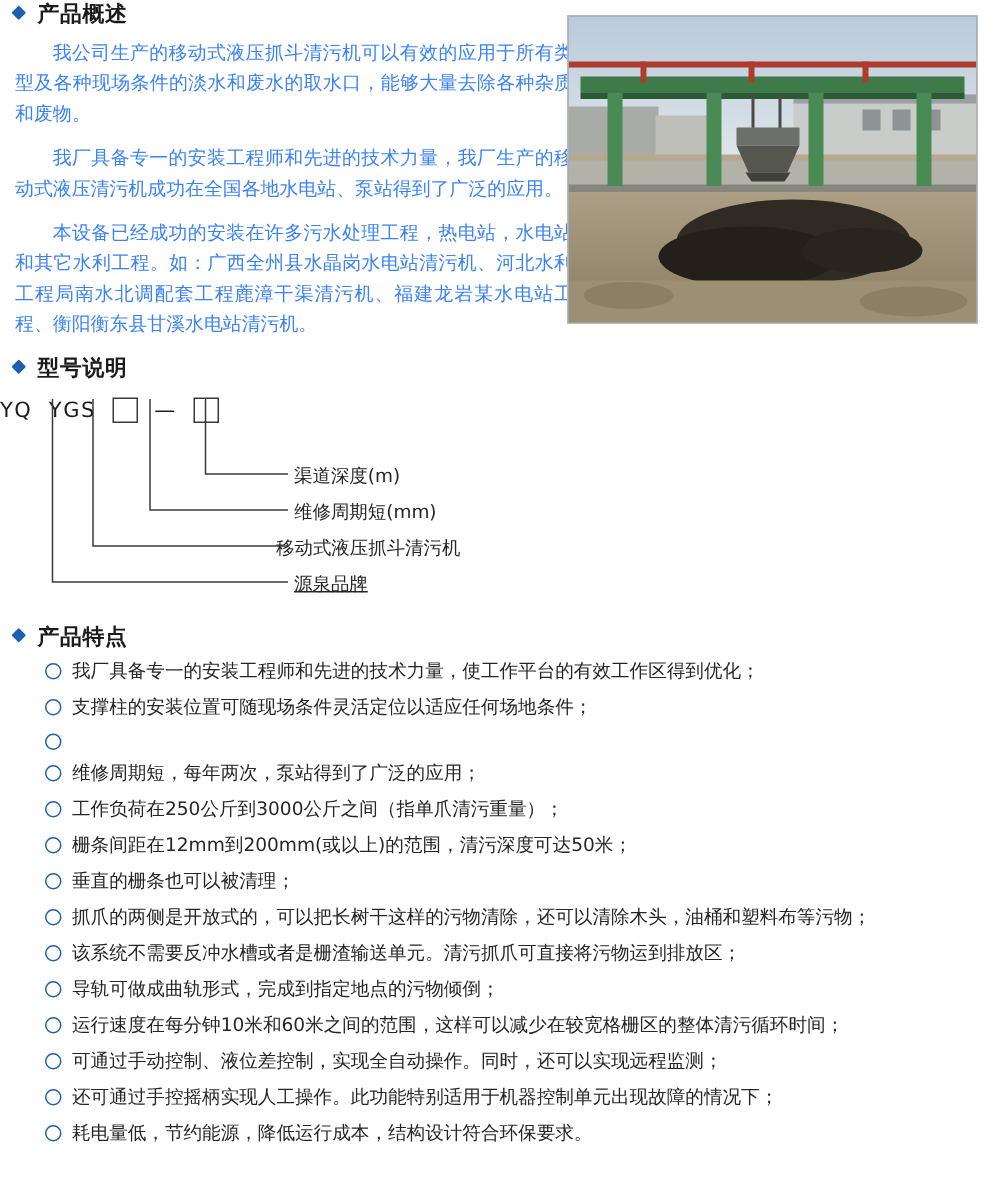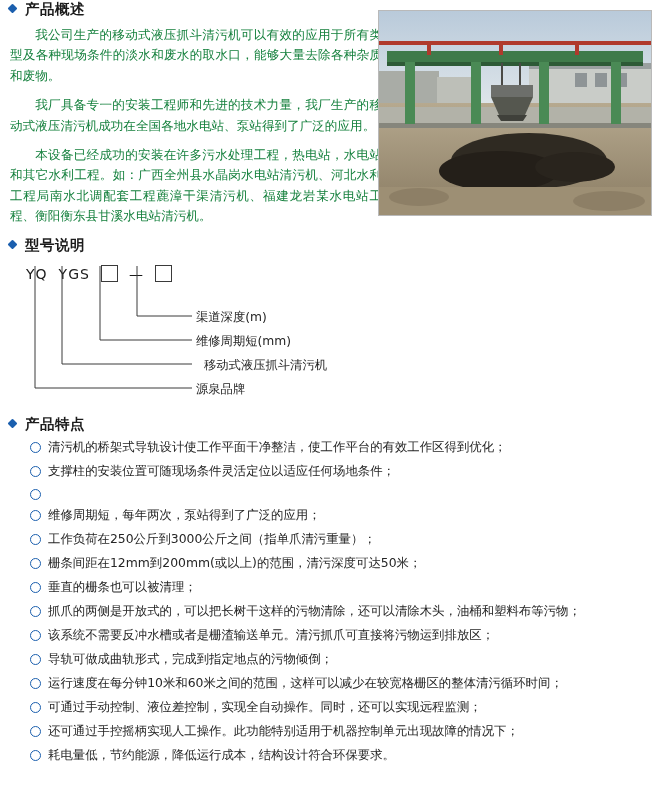--- a/index.html
+++ b/index.html
@@ -62,21 +62,21 @@
   .overview-text {
     width: 372px;
     margin-left: 10px;
     padding-top: 2px;
   }
   .overview-text p {
     margin: 0 0 9px 0;
     text-indent: 2em;
     font-size: 12.6px;
     line-height: 1.62;
-    color: #15803d;
+    color: #3b82f6;
     text-align: justify;
   }
   .photo {
     position: absolute;
     right: 8px;
     top: 10px;
     width: 272px;
     height: 204px;
     border: 1px solid #b9b9b9;
     overflow: hidden;
@@ -84,21 +84,20 @@
   }
   .photo svg { display: block; }
 
   
   .model-block {
     margin-top: 6px;
     position: relative;
     height: 175px;
   }
   .model-code {
-    margin-left: 26px;
     margin-top: 8px;
     font-size: 14px;
     letter-spacing: 1px;
     color: #1b1b1b;
     display: flex;
     align-items: center;
     gap: 11px;
     height: 22px;
   }
   .model-code .box {
@@ -248,36 +247,36 @@
 
           <path d="M100 2 L100 76 L192 76"></path>
 
           <path d="M62 2 L62 100 L192 100"></path>
 
           <path d="M35 2 L35 124 L192 124"></path>
         </g>
       </svg>
       <span class="leader-label" style="left:196px; top:45px;">渠道深度(m)</span>
       <span class="leader-label" style="left:196px; top:69px;">维修周期短(mm)</span>
-      <span class="leader-label" style="left:204px; top:93px;">移动式液压抓斗清污机</span>
-      <span class="leader-label" style="left:196px; top:117px;">源泉品牌</span>
+      <span class="leader-label" style="left:184px; top:93px;">移动式液压抓斗清污机</span>
+      <span class="leader-label" style="left:196px; top:117px;text-decoration:underline;">源泉品牌</span>
     </div>
   </div>
 
   <div class="features">
 
     <div class="section-head">
       <span class="diamond-icon"></span>
       <span class="section-title">产品特点</span>
     </div>
 
     <div class="feature-list">
       <div class="feature-item">
         <span class="ring-icon"></span>
-        <span class="feature-text">清污机的桥架式导轨设计使工作平面干净整洁，使工作平台的有效工作区得到优化；</span>
+        <span class="feature-text">我厂具备专一的安装工程师和先进的技术力量，使工作平台的有效工作区得到优化；</span>
       </div>
       <div class="feature-item">
         <span class="ring-icon"></span>
         <span class="feature-text">支撑柱的安装位置可随现场条件灵活定位以适应任何场地条件；</span>
       </div>
       <div class="feature-item">
         <span class="ring-icon"></span>
       </div>
       <div class="feature-item">
         <span class="ring-icon"></span>

